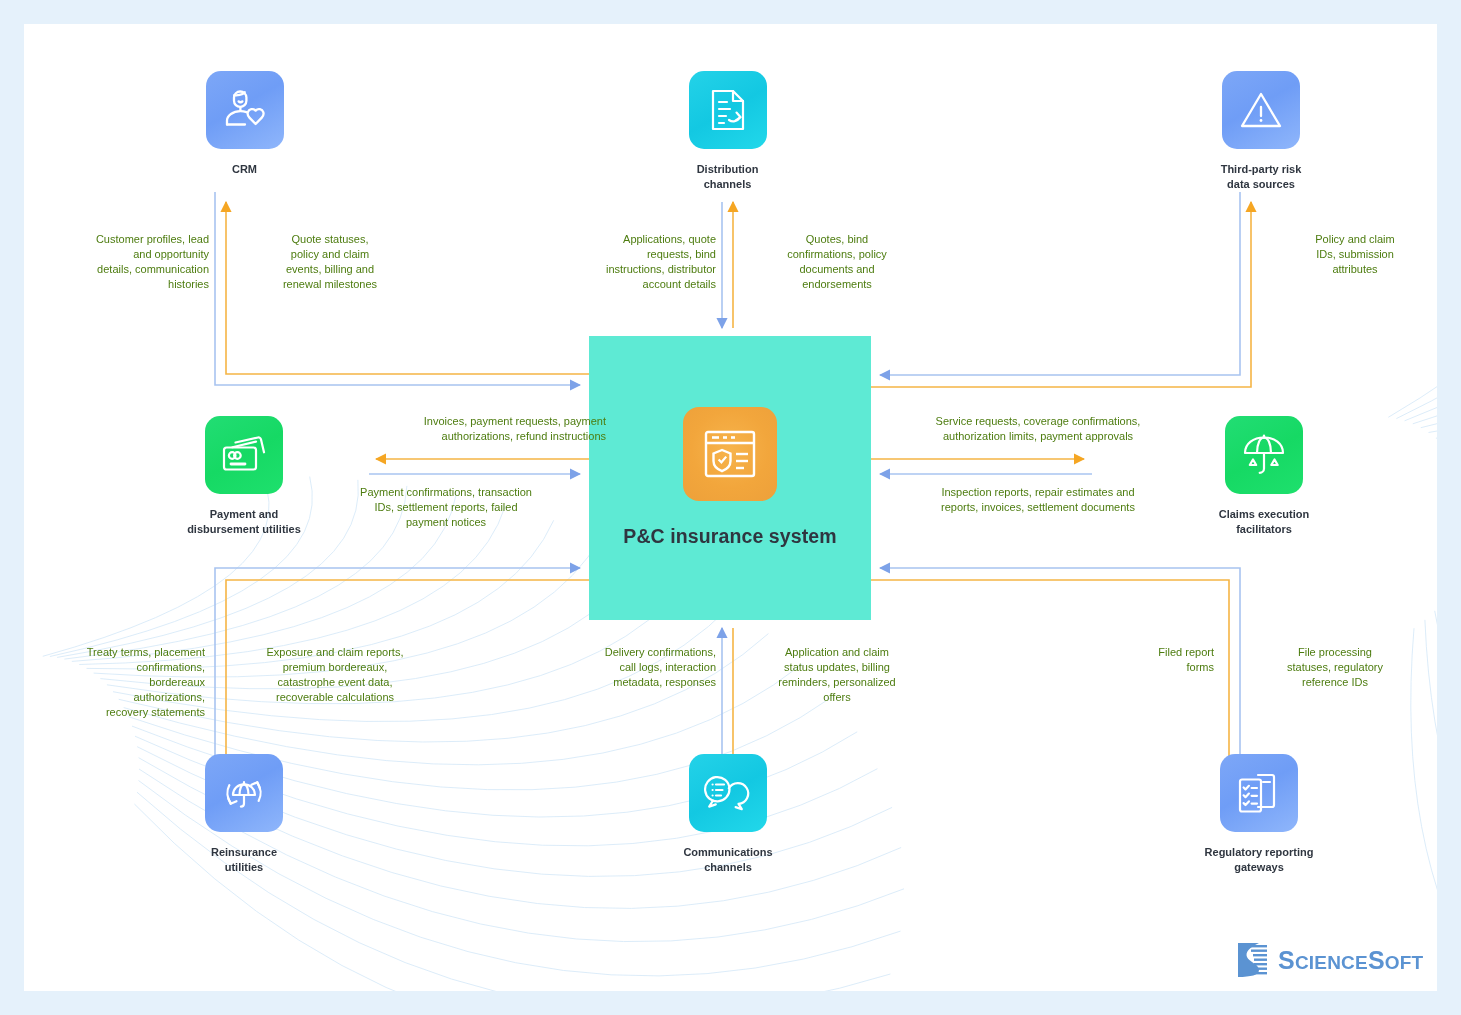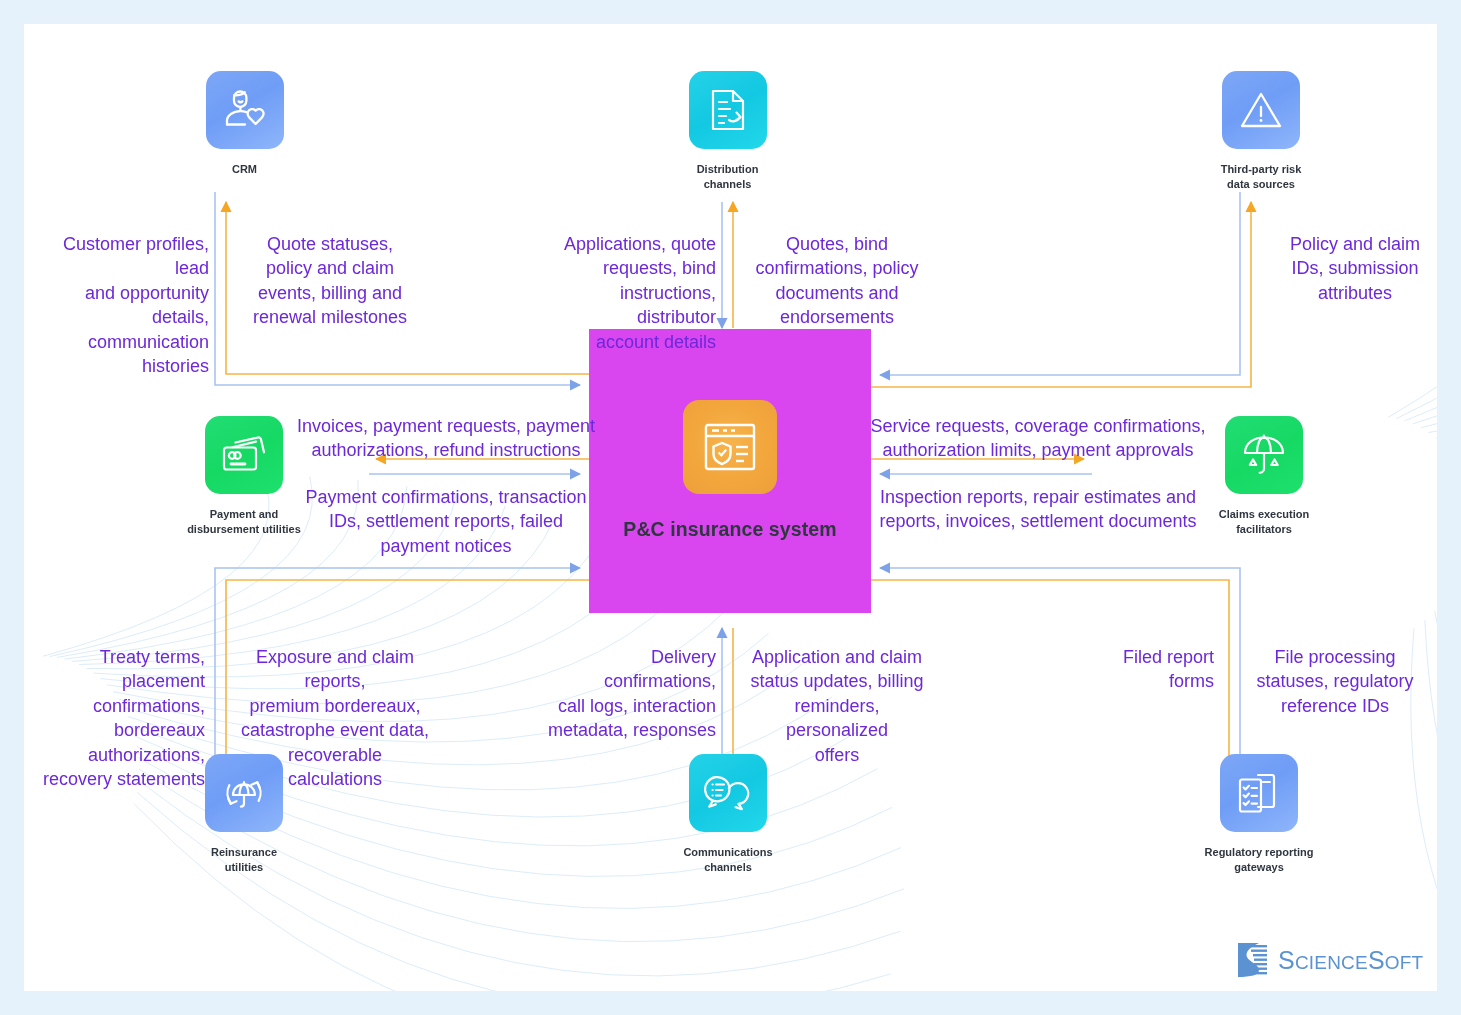--- a/index.html
+++ b/index.html
@@ -19,23 +19,23 @@
     width:1413px; height:967px;
     background:#ffffff;
     overflow:hidden;
   }
   #bg-swoosh { position:absolute; left:0; top:0; width:1413px; height:967px; pointer-events:none; }
   #wires { position:absolute; left:0; top:0; width:1413px; height:967px; pointer-events:none; }
 
   
   .hub {
     position:absolute;
-    left:565px; top:305px;
+    left:565px; top:312px;
     width:282px; height:284px;
-    background:#d946ef;
+    background:#5eead4;
     display:flex; flex-direction:column;
     align-items:center; justify-content:center;
   }
   .hub-icon {
     width:94px; height:94px;
     border-radius:16px;
     background:radial-gradient(circle at 50% 45%, #f7b44c 0%, #f2a63c 55%, #eda03a 100%);
     display:flex; align-items:center; justify-content:center;
     margin-bottom:22px;
   }
@@ -66,30 +66,30 @@
   .ic-blue  { background:linear-gradient(150deg,#7da7f7 0%,#6f9df6 45%,#8fb6fb 100%); }
   .ic-blue::before  { background:#dfe8fd; }
   .ic-cyan  { background:linear-gradient(150deg,#24d2e8 0%,#13c8e2 50%,#22d8ea 100%); }
   .ic-cyan::before  { background:#c8f2f9; }
   .ic-green { background:linear-gradient(150deg,#22dd74 0%,#16d964 50%,#1ee06d 100%); }
   .ic-green::before { background:#c4f5d8; }
 
   
   .cap {
     position:absolute;
-    font-size:18px; line-height:1.36;
-    color:#6d28d9;
+    font-size:11px; line-height:1.36;
+    color:#4d7c0f;
     white-space:pre-line;
   }
   .cap.r { text-align:right; }
   .cap.l { text-align:center; }
 
   
   .logo { position:absolute; left:1211px; top:916px; display:flex; align-items:center; gap:9px; }
-  .logo-text { font-size:25px; color:#5b93d2; font-weight:400; letter-spacing:.2px; }
+  .logo-text { font-size:25px; color:#5b93d2; font-weight:700; letter-spacing:.2px; }
   .logo-text .sm { font-size:19px; }
 </style>
 </head>
 <body>
 
 <div id="canvas">
   <div id="card">
 
     <svg id="bg-swoosh" viewBox="0 0 1413 967" preserveAspectRatio="none">
       <defs>
@@ -356,21 +356,21 @@
 account details</div>
     <div class="cap l" style="left:723px; top:208px; width:180px;">Quotes, bind
 confirmations, policy
 documents and
 endorsements</div>
 
     <div class="cap l" style="left:1241px; top:208px; width:180px;">Policy and claim
 IDs, submission
 attributes</div>
 
-    <div class="cap" style="left:254px; top:390px; width:336px; text-align:center;">Invoices, payment requests, payment
+    <div class="cap" style="left:246px; top:390px; width:336px; text-align:right;">Invoices, payment requests, payment
 authorizations, refund instructions</div>
     <div class="cap" style="left:254px; top:461px; width:336px; text-align:center;">Payment confirmations, transaction
 IDs, settlement reports, failed
 payment notices</div>
 
     <div class="cap" style="left:845px; top:390px; width:338px; text-align:center;">Service requests, coverage confirmations,
 authorization limits, payment approvals</div>
     <div class="cap" style="left:845px; top:461px; width:338px; text-align:center;">Inspection reports, repair estimates and
 reports, invoices, settlement documents</div>
 

